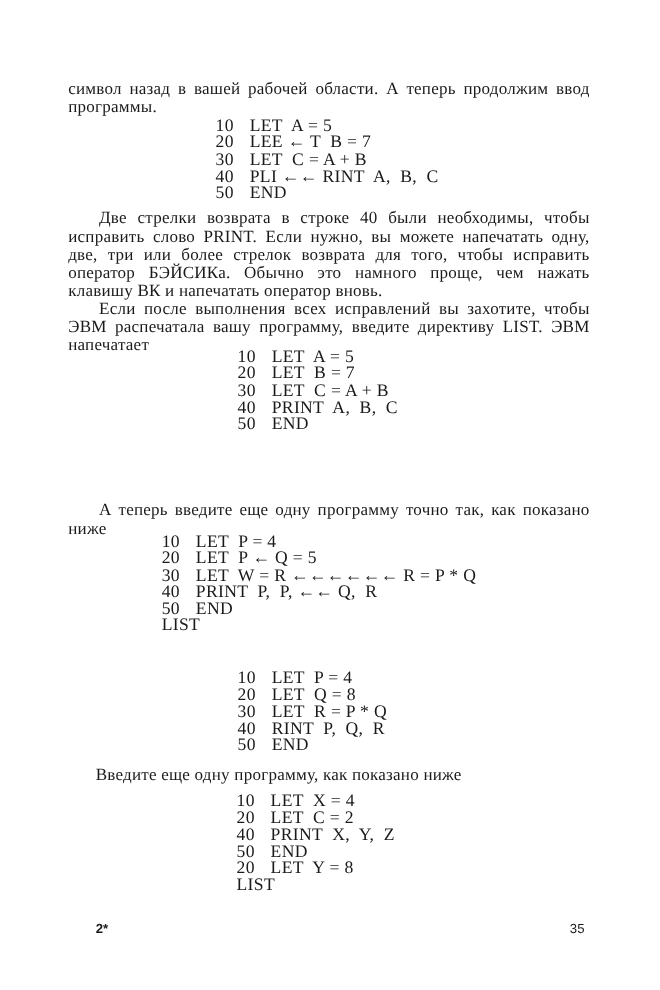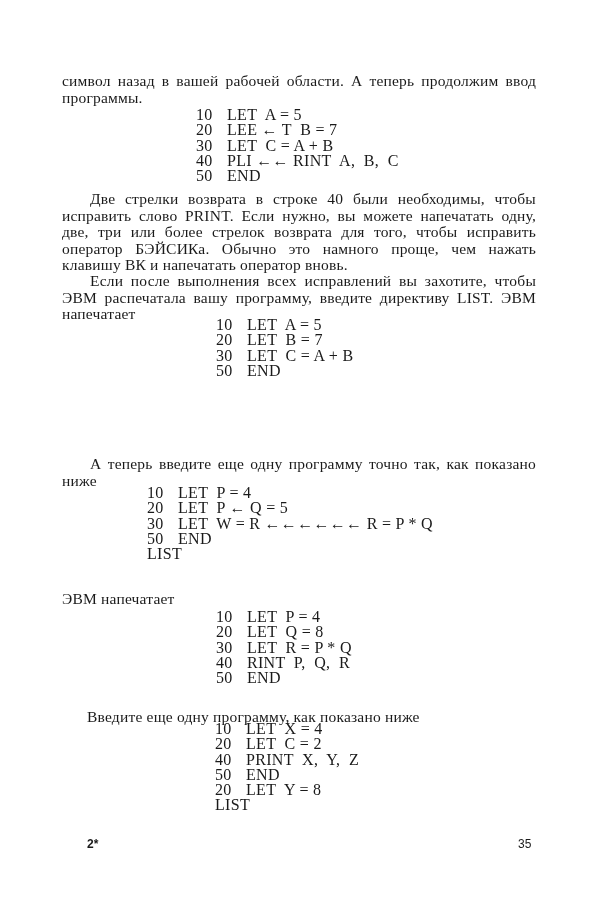--- a/index.html
+++ b/index.html
@@ -71,45 +71,46 @@
   </div>
 
   <div class="para indent" style="top:180px;">Две стрелки возврата в строке 40 были необходимы, чтобы исправить слово PRINT. Если нужно, вы можете напечатать одну, две, три или более стрелок возврата для того, чтобы исправить оператор БЭЙСИКа. Обычно это намного проще, чем нажать клавишу ВК и напечатать оператор вновь.</div>
 
   <div class="para indent" style="top:262px;">Если после выполнения всех исправлений вы захотите, чтобы ЭВМ распечатала вашу программу, введите директиву LIST. ЭВМ напечатает</div>
 
   <div class="code" style="left:216px; top:306px;">
     <div class="code-line"><span class="ln">10</span><span>LET  A = 5</span></div>
     <div class="code-line"><span class="ln">20</span><span>LET  B = 7</span></div>
     <div class="code-line"><span class="ln">30</span><span>LET  C = A + B</span></div>
+    <div class="code-line"><span class="ln">40</span><span>PRINT  A,  B,  C</span></div>
     <div class="code-line"><span class="ln">50</span><span>END</span></div>
   </div>
 
 
   <div class="para indent" style="top:445px;">А теперь введите еще одну программу точно так, как показано ниже</div>
 
   <div class="code" style="left:147px; top:474px;">
     <div class="code-line"><span class="ln">10</span><span>LET  P = 4</span></div>
     <div class="code-line"><span class="ln">20</span><span>LET  P ← Q = 5</span></div>
     <div class="code-line"><span class="ln">30</span><span>LET  W = R ←←←←←← R = P * Q</span></div>
+    <div class="code-line"><span class="ln">40</span><span>PRINT  P,  P, ←← Q,  R</span></div>
     <div class="code-line"><span class="ln">50</span><span>END</span></div>
     <div class="code-line"><span>LIST</span></div>
   </div>
 
-  <div class="para single" style="top:580px;">ЭВМ напечатает</div>
 
   <div class="code" style="left:216px; top:598px;">
     <div class="code-line"><span class="ln">10</span><span>LET  P = 4</span></div>
     <div class="code-line"><span class="ln">20</span><span>LET  Q = 8</span></div>
     <div class="code-line"><span class="ln">30</span><span>LET  R = P * Q</span></div>
     <div class="code-line"><span class="ln">40</span><span>RINT  P,  Q,  R</span></div>
     <div class="code-line"><span class="ln">50</span><span>END</span></div>
   </div>
 
-  <div class="para single" style="top:686px; left:87px;margin-top:12px;">Введите еще одну программу, как показано ниже</div>
+  <div class="para single" style="top:686px; left:87px;">Введите еще одну программу, как показано ниже</div>
 
   <div class="code" style="left:215px; top:710px;">
     <div class="code-line"><span class="ln">10</span><span>LET  X = 4</span></div>
     <div class="code-line"><span class="ln">20</span><span>LET  C = 2</span></div>
     <div class="code-line"><span class="ln">40</span><span>PRINT  X,  Y,  Z</span></div>
     <div class="code-line"><span class="ln">50</span><span>END</span></div>
     <div class="code-line"><span class="ln">20</span><span>LET  Y = 8</span></div>
     <div class="code-line"><span>LIST</span></div>
   </div>
 

